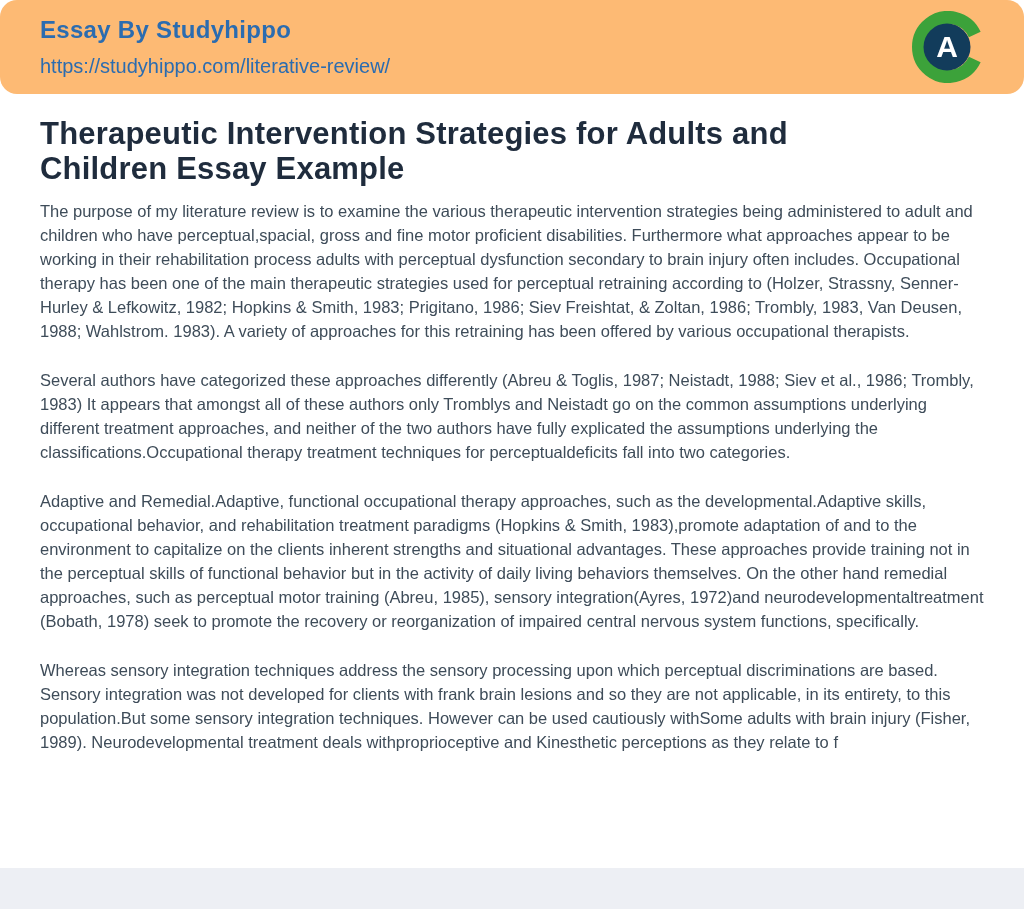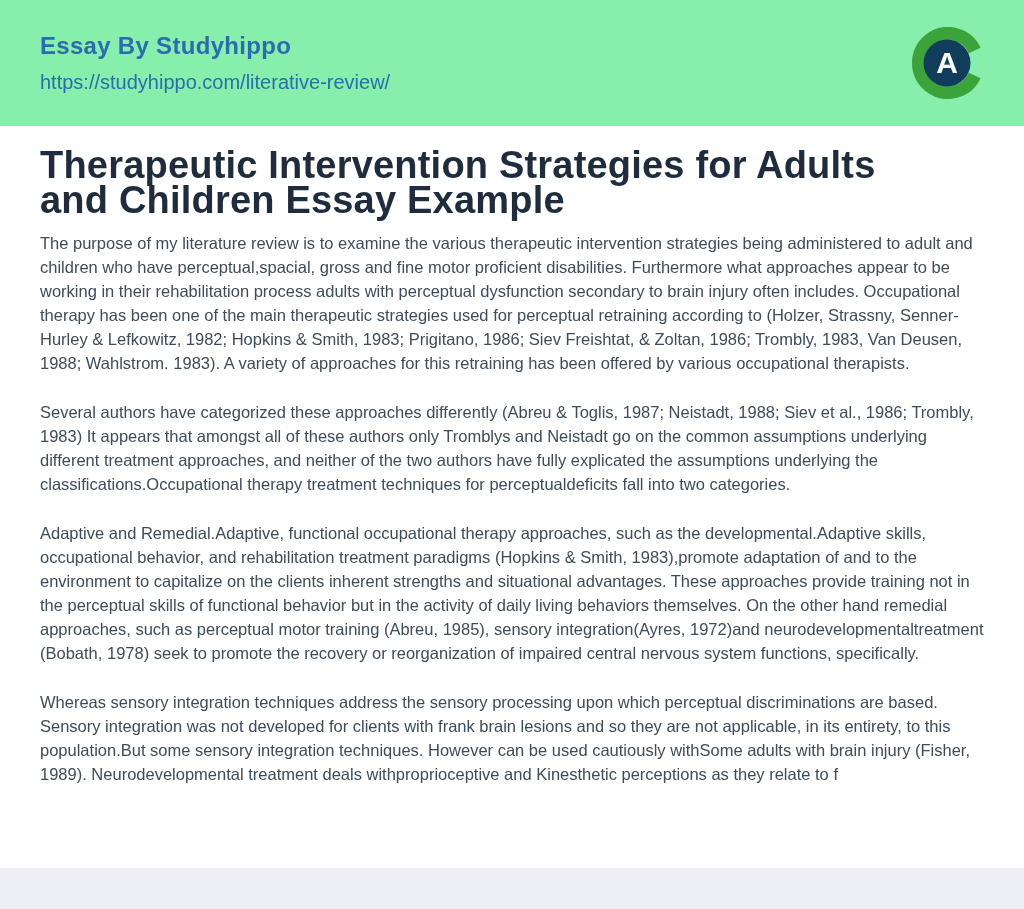--- a/index.html
+++ b/index.html
@@ -6,26 +6,27 @@
   html, body { width: 1024px; height: 909px; }
   body {
     background: #ffffff;
     font-family: "Liberation Sans", sans-serif;
     position: relative;
     overflow: hidden;
   }
 
   
   .header {
-    background: #86efac;
-    height: 126px;
+    background: #fdba74;
+    height: 94px;
     padding: 0 40px;
     display: flex;
     align-items: center;
     justify-content: space-between;
+    border-radius: 17px;
   }
   .brand-block { display: flex; flex-direction: column; }
   .brand {
     color: #2b6cb0;
     font-size: 24px;
     font-weight: 700;
     letter-spacing: 0.3px;
   }
   .url {
     color: #2b6cb0;
@@ -33,21 +34,21 @@
     margin-top: 11px;
     text-decoration: none;
   }
   .logo { width: 72px; height: 72px; flex: 0 0 auto; }
   .logo svg { display: block; }
 
   
   .main { padding: 22px 40px 0 40px; }
   .essay-title {
     color: #1f2c3d;
-    font-size: 38px;
+    font-size: 31px;
     line-height: 35px;
     font-weight: 700;
     max-width: 880px;
     margin-bottom: 13px;
     letter-spacing: 0.2px;
   }
   .para {
     color: #3e4c59;
     font-size: 16.5px;
     line-height: 24px;

